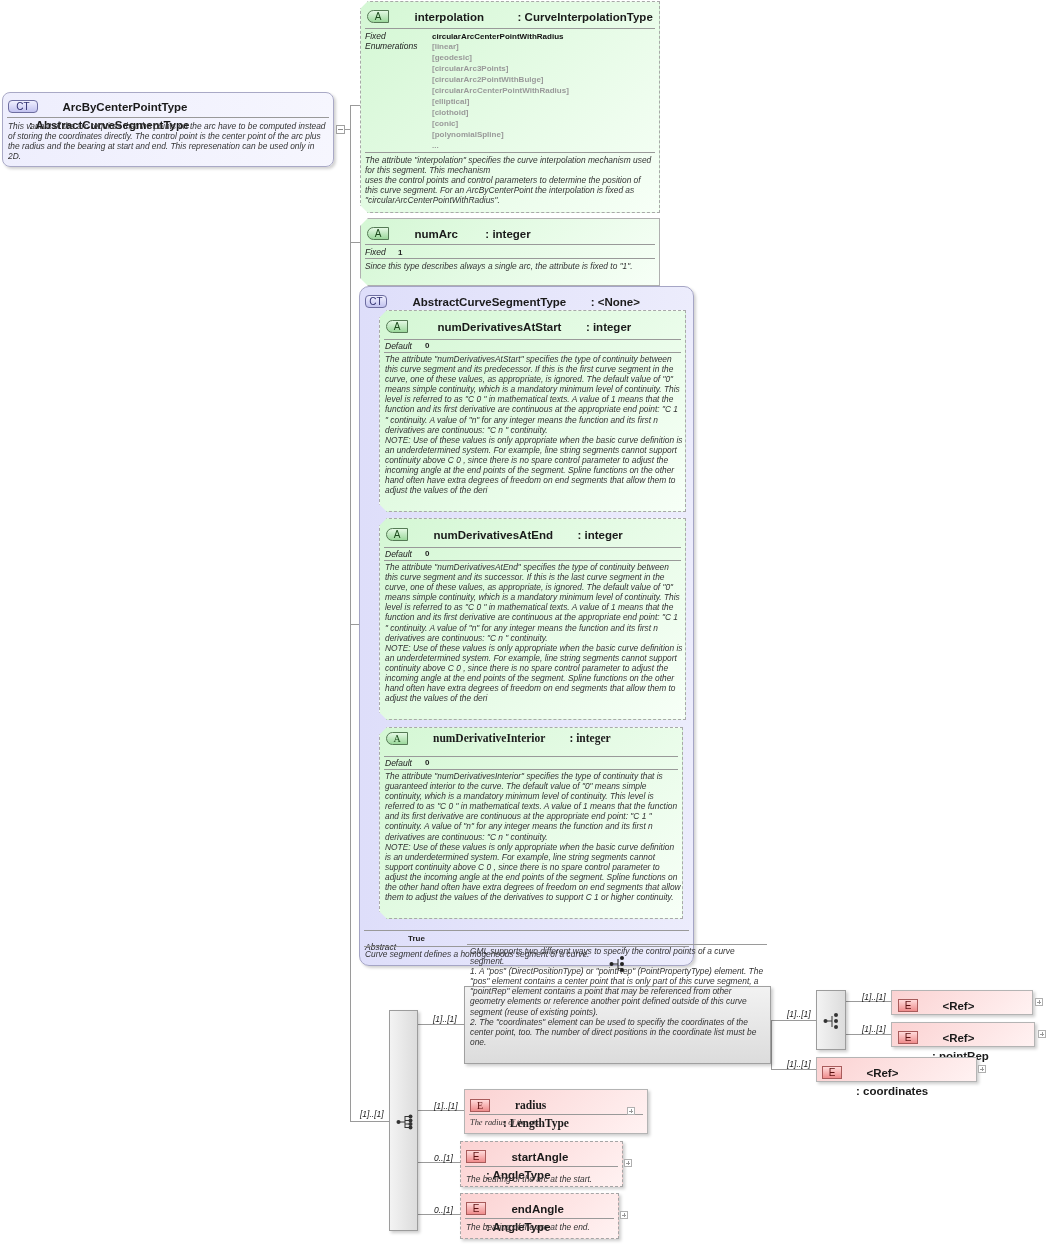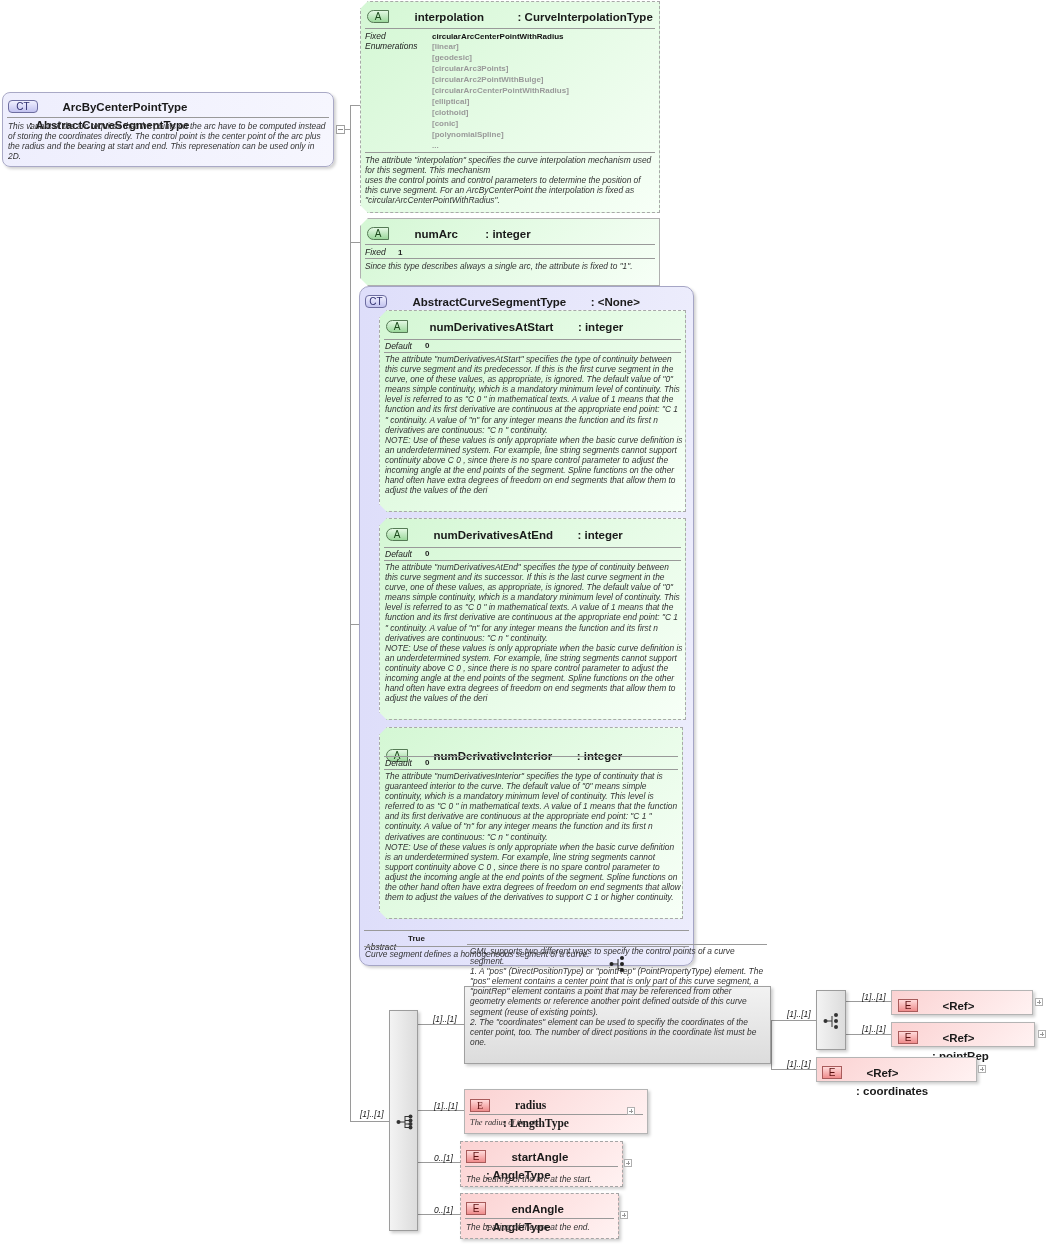--- a/index.html
+++ b/index.html
@@ -136,21 +136,21 @@
   <div class="sep" style="top:643px;"></div>
   <div class="lbl" style="left:5px; top:647px;margin-top:8px;">Abstract</div>
   <div class="val" style="left:48px; top:647px;">True</div>
   <div class="sep" style="top:659px;"></div>
   <div class="doc" style="left:5px; top:662px; white-space:nowrap;">Curve segment defines a homogeneous segment of a curve.</div>
 </div>
 
 <div class="box attr" style="left:379px; top:310px; width:307px; height:202px;">
   <div class="abs" style="left:6px; top:6px;">
     <span class="badge badge-a">A</span>
-    <span class="title" style="margin-left:0;">numDerivativesAtStart</span>
+    <span class="title" style="margin-left:8px;">numDerivativesAtStart</span>
     <span class="title" style="margin-left:3px;">: integer</span>
   </div>
   <div class="sep" style="top:28px;"></div>
   <div class="lbl" style="left:5px; top:30px;">Default</div>
   <div class="val" style="left:45px; top:30px;">0</div>
   <div class="sep" style="top:41px;"></div>
   <div class="doc" style="left:5px; top:43px; width:298px; height:155px; overflow:hidden; white-space:pre-line;">The attribute "numDerivativesAtStart" specifies the type of continuity between this curve segment and its predecessor. If this is the first curve segment in the curve, one of these values, as appropriate, is ignored. The default value of "0" means simple continuity, which is a mandatory minimum level of continuity. This level is referred to as "C 0 " in mathematical texts. A value of 1 means that the function and its first derivative are continuous at the appropriate end point: "C 1 " continuity. A value of "n" for any integer means the function and its first n derivatives are continuous: "C n " continuity.
 NOTE: Use of these values is only appropriate when the basic curve definition is an underdetermined system. For example, line string segments cannot support continuity above C 0 , since there is no spare control parameter to adjust the incoming angle at the end points of the segment. Spline functions on the other hand often have extra degrees of freedom on end segments that allow them to adjust the values of the deri</div>
 </div>
 
@@ -162,21 +162,21 @@
   </div>
   <div class="sep" style="top:28px;"></div>
   <div class="lbl" style="left:5px; top:30px;">Default</div>
   <div class="val" style="left:45px; top:30px;">0</div>
   <div class="sep" style="top:41px;"></div>
   <div class="doc" style="left:5px; top:43px; width:298px; height:155px; overflow:hidden; white-space:pre-line;">The attribute "numDerivativesAtEnd" specifies the type of continuity between this curve segment and its successor. If this is the last curve segment in the curve, one of these values, as appropriate, is ignored. The default value of "0" means simple continuity, which is a mandatory minimum level of continuity. This level is referred to as "C 0 " in mathematical texts. A value of 1 means that the function and its first derivative are continuous at the appropriate end point: "C 1 " continuity. A value of "n" for any integer means the function and its first n derivatives are continuous: "C n " continuity.
 NOTE: Use of these values is only appropriate when the basic curve definition is an underdetermined system. For example, line string segments cannot support continuity above C 0 , since there is no spare control parameter to adjust the incoming angle at the end points of the segment. Spline functions on the other hand often have extra degrees of freedom on end segments that allow them to adjust the values of the deri</div>
 </div>
 
 <div class="box attr" style="left:379px; top:727px; width:304px; height:192px;">
-  <div class="abs" style="left:6px; top:18px;">
+  <div class="abs" style="left:6px; top:0;font-family:Liberation Serif, serif;">
     <span class="badge badge-a">A</span>
     <span class="title" style="margin-left:4px;">numDerivativeInterior</span>
     <span class="title" style="margin-left:3px;">: integer</span>
   </div>
   <div class="sep" style="top:28px;"></div>
   <div class="lbl" style="left:5px; top:30px;">Default</div>
   <div class="val" style="left:45px; top:30px;">0</div>
   <div class="sep" style="top:41px;"></div>
   <div class="doc" style="left:5px; top:43px; width:296px; white-space:pre-line;">The attribute "numDerivativesInterior" specifies the type of continuity that is guaranteed interior to the curve. The default value of "0" means simple continuity, which is a mandatory minimum level of continuity. This level is referred to as "C 0 " in mathematical texts. A value of 1 means that the function and its first derivative are continuous at the appropriate end point: "C 1 " continuity. A value of "n" for any integer means the function and its first n derivatives are continuous: "C n " continuity.
 NOTE: Use of these values is only appropriate when the basic curve definition is an underdetermined system. For example, line string segments cannot support continuity above C 0 , since there is no spare control parameter to adjust the incoming angle at the end points of the segment. Spline functions on the other hand often have extra degrees of freedom on end segments that allow them to adjust the values of the derivatives to support C 1 or higher continuity.</div>

